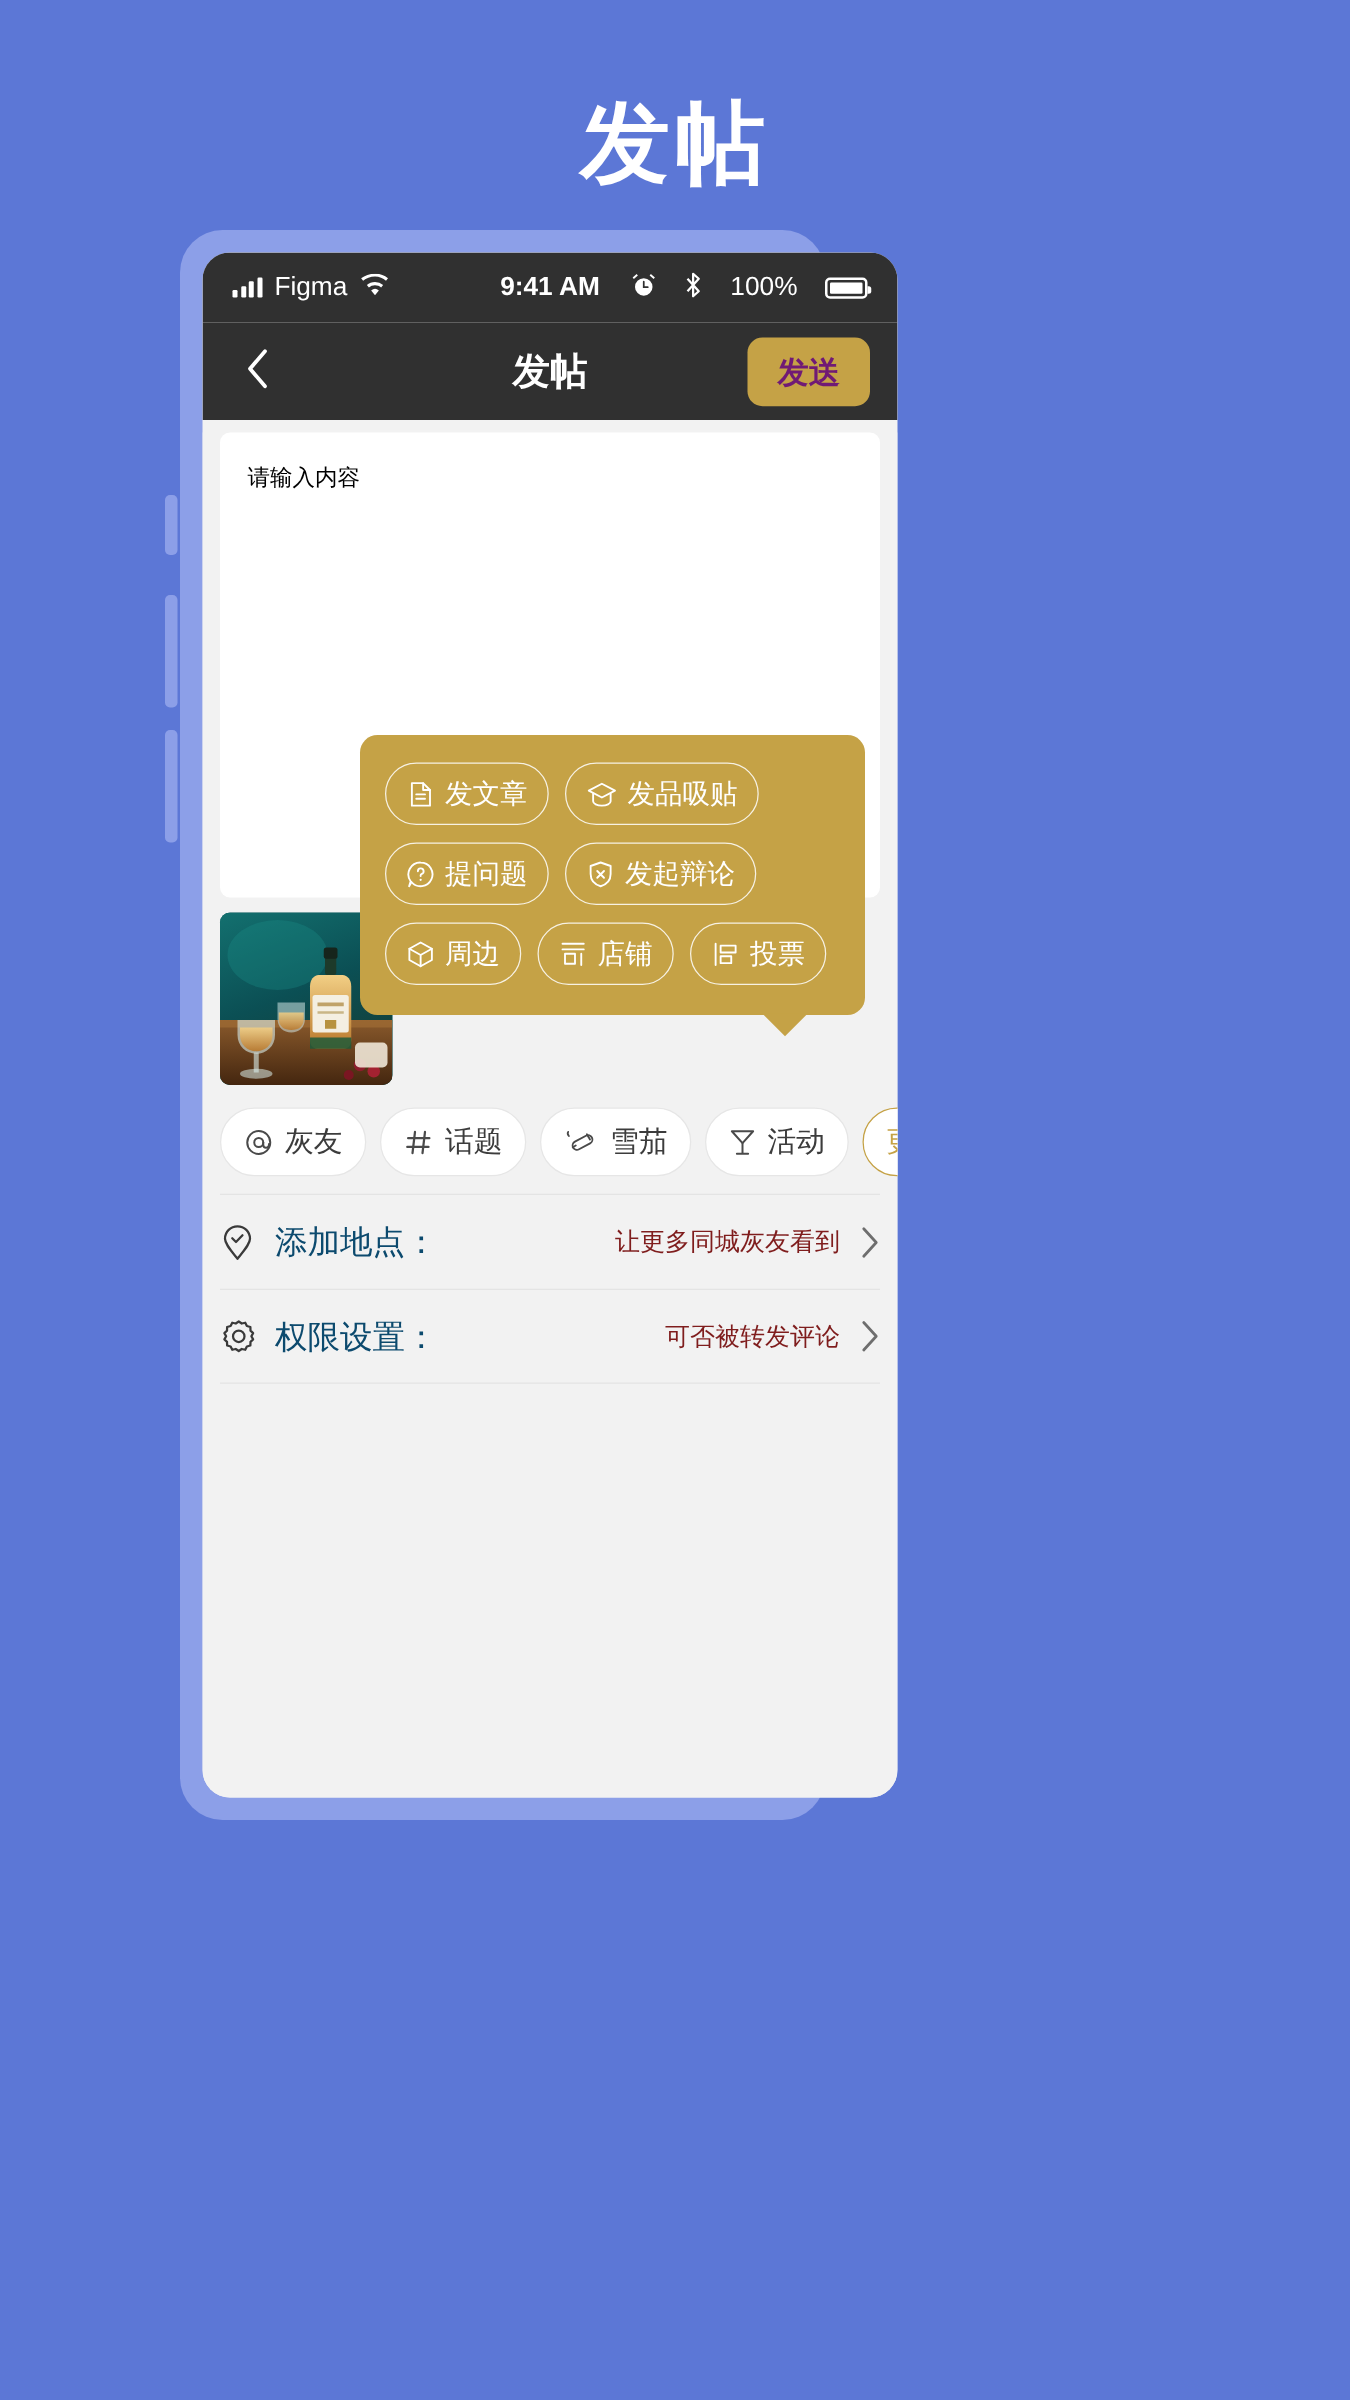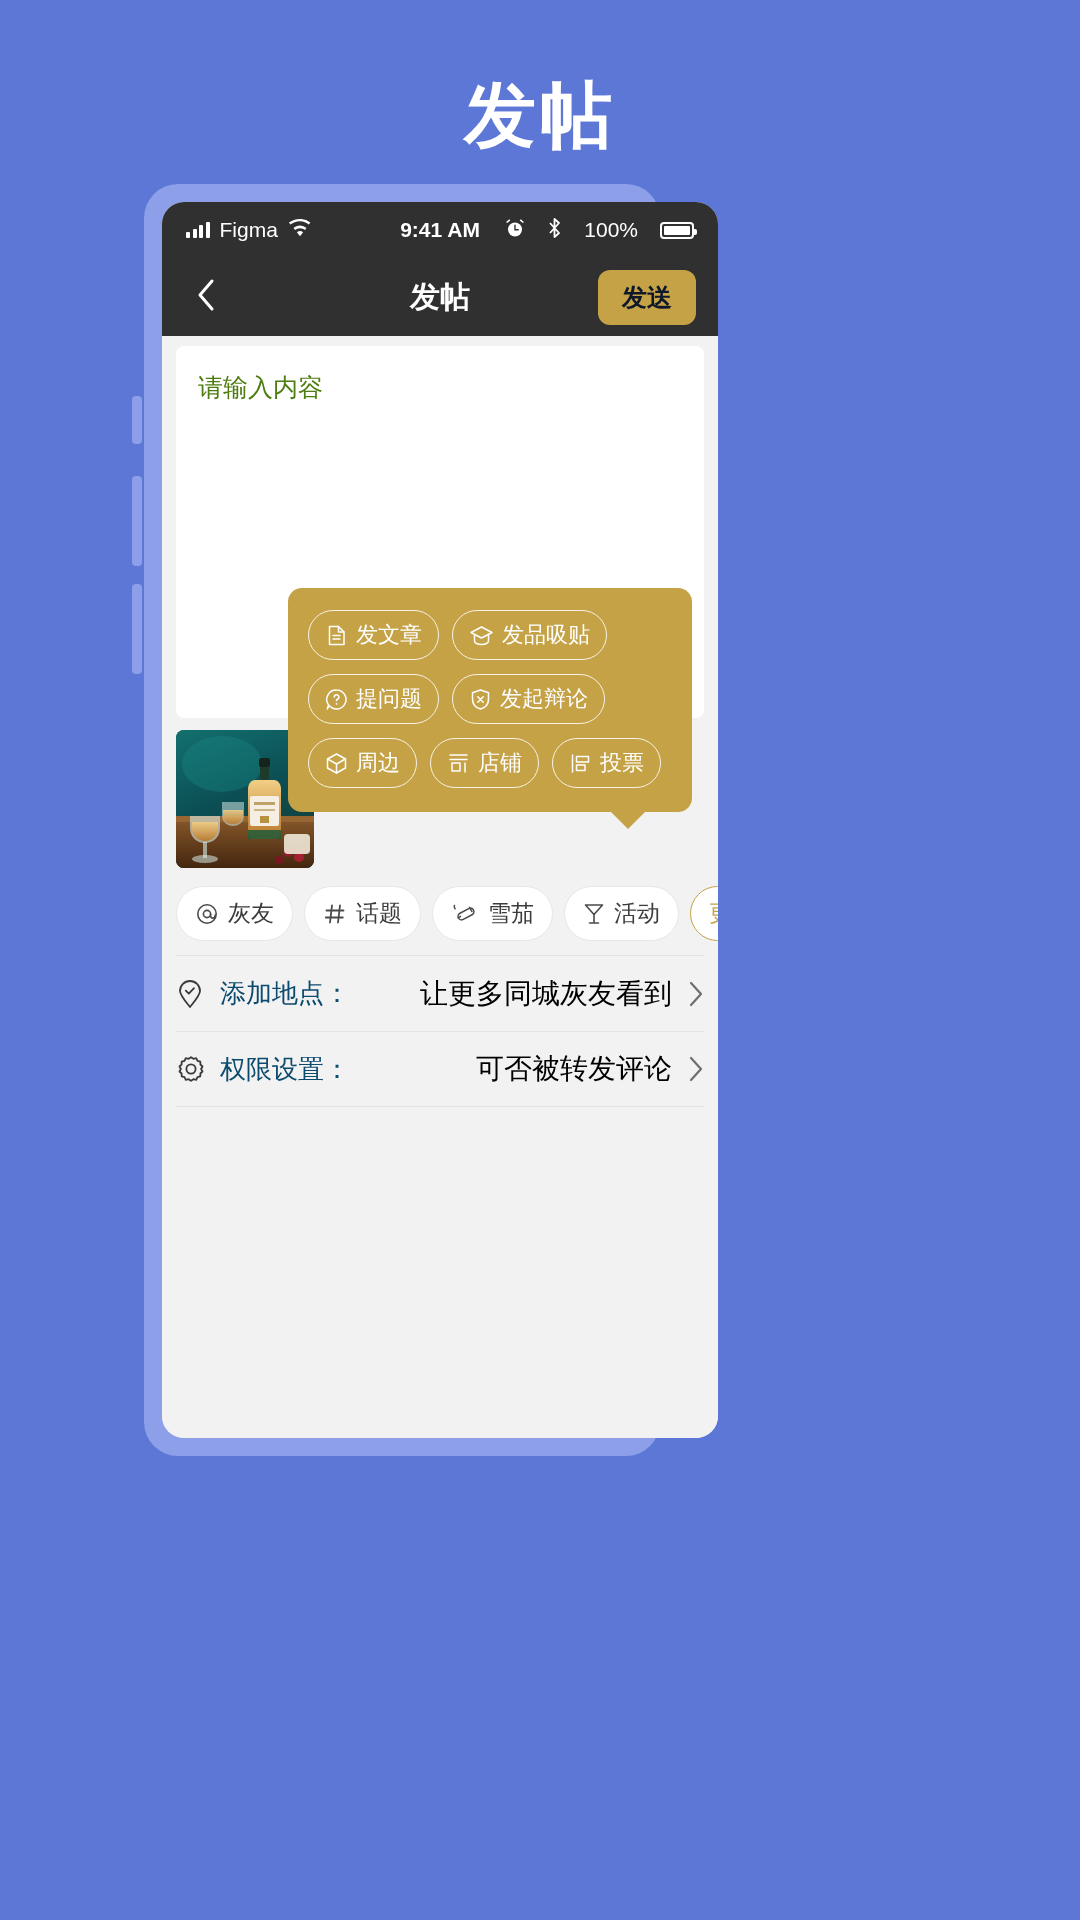--- a/index.html
+++ b/index.html
@@ -91,39 +91,39 @@
     padding: 0 22px;
     position: relative;
   }
   .nav-back { width: 44px; height: 44px; display: flex; align-items: center; justify-content: center; cursor: pointer; }
   .nav-title {
     position: absolute; left: 0; right: 0; text-align: center;
     font-size: 30px; font-weight: 700; color: #ffffff; pointer-events: none;
   }
   .nav-send {
     margin-left: auto; position: relative; z-index: 2;
-    background: #c5a246; color: #0f172a;
+    background: #c5a246; color: #701a75;
     font-size: 25px; font-weight: 600;
     padding: 11px 24px; border-radius: 12px;
     cursor: pointer; border: none;
     font-family: inherit;
   }
 
   
   .content { background: #f2f2f2; height: calc(100% - 134px); position: relative; }
 
   .composer {
     margin: 10px 14px 0 14px;
     background: #ffffff;
     border-radius: 8px;
     height: 372px;
     padding: 24px 22px;
   }
   .composer-placeholder {
-    font-size: 25px; color: #4d7c0f; line-height: 1.4;
+    font-size: 18px; color: #000000; line-height: 1.4;
   }
 
   .thumb-row { padding: 0 14px; margin-top: 12px; }
   .thumb {
     width: 138px; height: 138px;
     border-radius: 8px;
     overflow: hidden;
     position: relative;
     background: #0c5a5c;
   }
@@ -158,21 +158,21 @@
   .setting-row {
     margin: 0 14px;
     height: 76px;
     display: flex; align-items: center;
     border-top: 1px solid #e4e4e4;
     cursor: pointer;
   }
   .setting-row:last-of-type { border-bottom: 1px solid #e4e4e4; }
   .setting-icon { width: 40px; display: flex; align-items: center; }
   .setting-label { font-size: 26px; color: #0c4a6e; margin-left: 4px; }
-  .setting-value { margin-left: auto; font-size: 28px; color: #000000; }
+  .setting-value { margin-left: auto; font-size: 20px; color: #7f1d1d; }
   .setting-chev { margin-left: 16px; display: flex; align-items: center; }
 
   
   .popover {
     position: absolute;
     left: 144px; top: 404px;
     width: 404px;
     background: #c5a246;
     border-radius: 14px;
     padding: 22px 20px 24px 20px;

